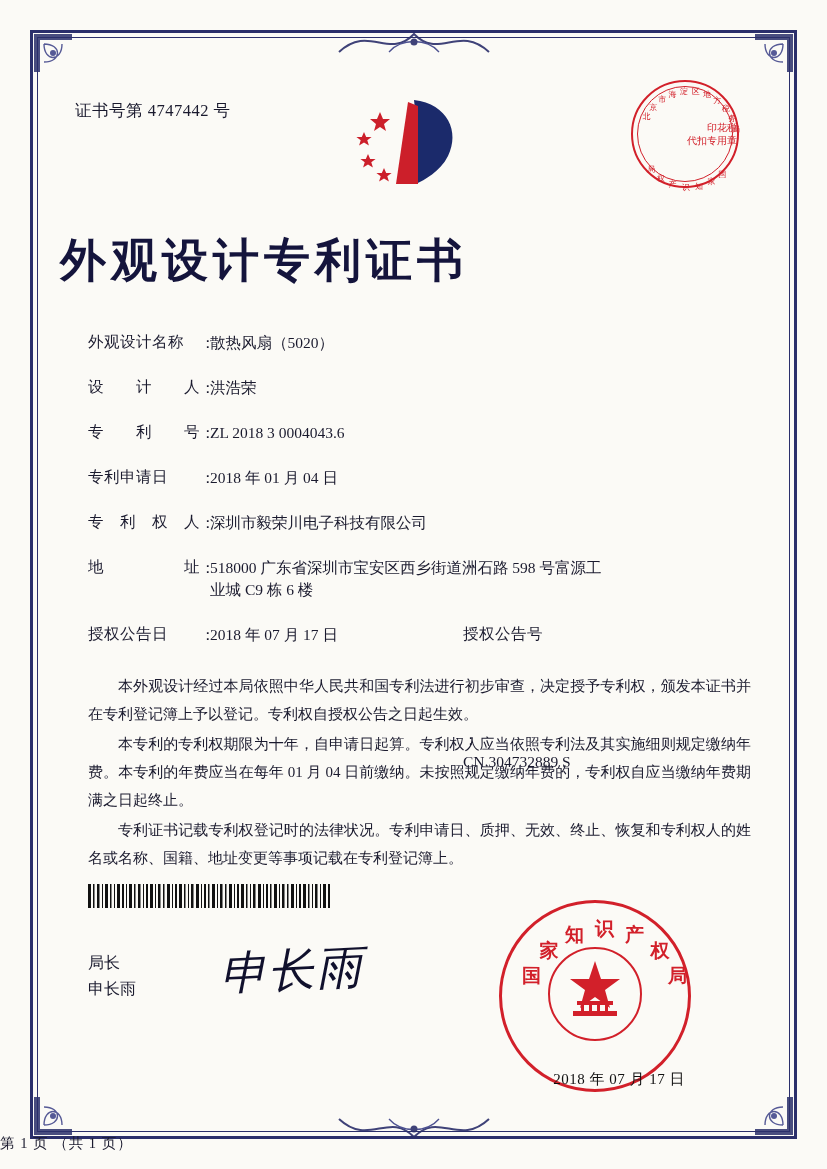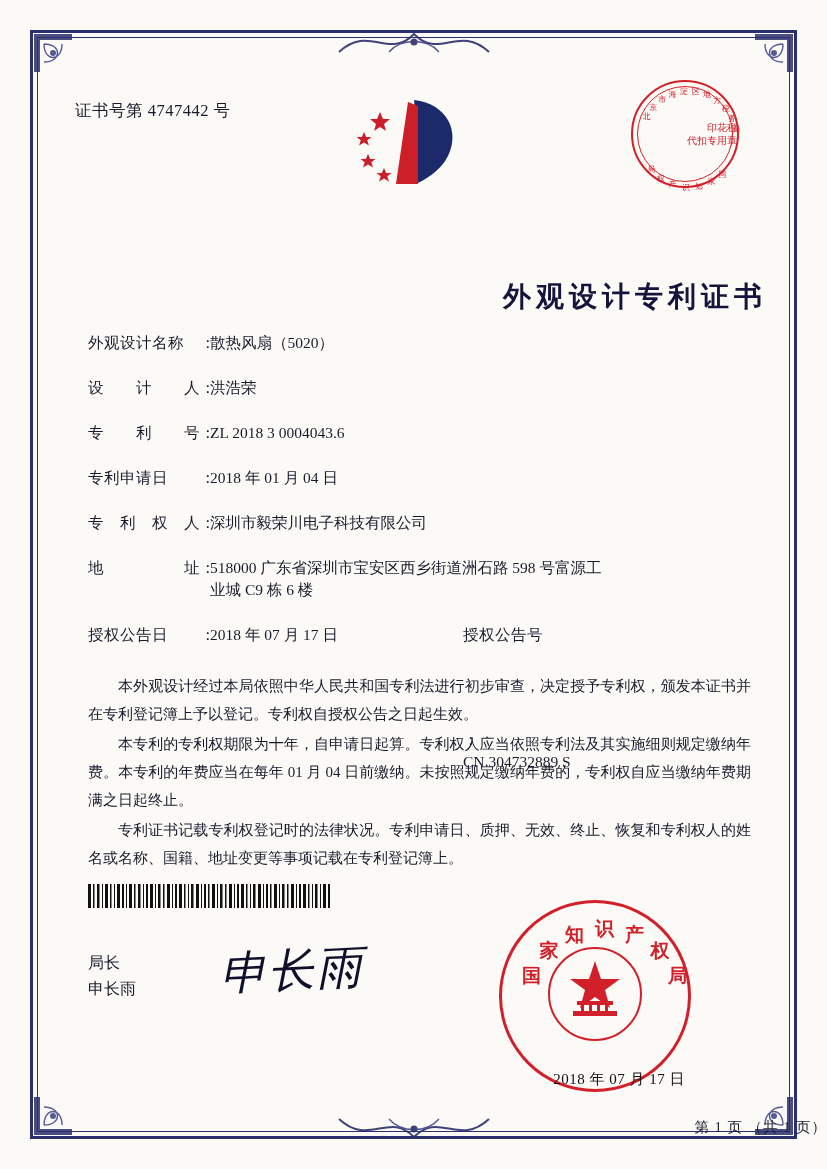--- a/index.html
+++ b/index.html
@@ -128,44 +128,44 @@
     font-size: 10px;
     line-height: 13px;
     font-family: "Liberation Sans", sans-serif;
   }
 
   .title {
     position: absolute;
     left: 0;
     right: 0;
     top: 170px;
-    text-align: right;
-    font-size: 28px;
+    text-align: left;
+    font-size: 46px;
     font-weight: bold;
     letter-spacing: 5px;
     color: #14143c;
-    margin-top: 48px;
   }
 
   .fields {
     position: absolute;
     left: 28px;
     right: 10px;
     top: 272px;
     font-size: 15.5px;
   }
   .frow {
     display: flex;
     margin-bottom: 23px;
     line-height: 22px;
   }
   .flabel {
     width: 112px;
     flex: 0 0 112px;
     letter-spacing: .5px;
+    font-family: Liberation Mono, monospace;
   }
   .flabel.spread {
     display: flex;
     justify-content: space-between;
   }
   .fcolon { width: 10px; flex: 0 0 10px; }
   .fvalue { flex: 1; }
   .fvalue .line2 { display: block; }
 
   .frow-pub {
@@ -251,25 +251,24 @@
     top: 1010px;
     font-size: 15px;
     color: #111;
     letter-spacing: .5px;
   }
 
   .footer {
     position: absolute;
     left: 0;
     right: 0;
-    bottom: 32px;
-    text-align: right;
+    bottom: 16px;
+    text-align: left;
     font-size: 14.5px;
     letter-spacing: 1px;
-    padding-left: 28px;
   }
 </style>
 </head>
 <body>
 
 <div class="page">
 
   <div class="border-outer"></div>
   <div class="border-inner"></div>
 

